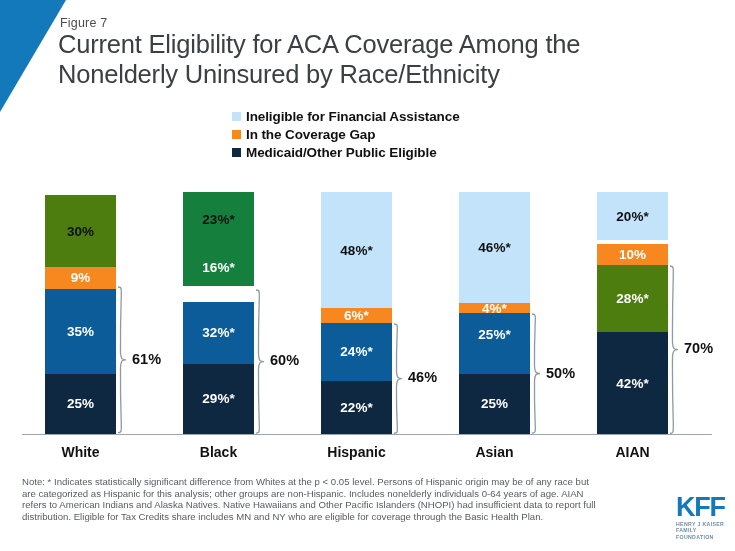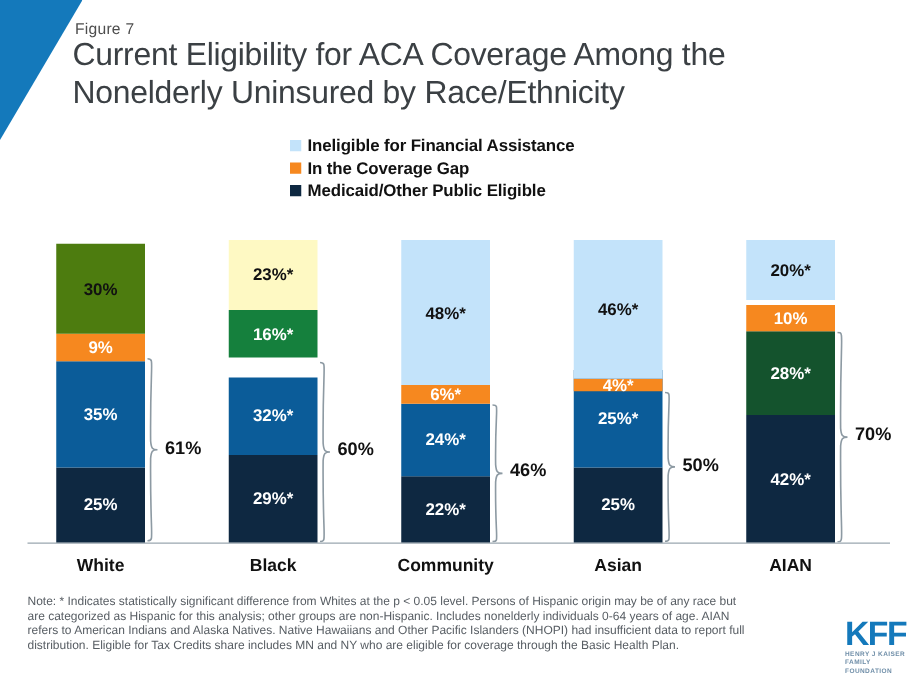--- a/index.html
+++ b/index.html
@@ -134,21 +134,21 @@
     <div class="bar-group" style="left: 183px; width: 71px; bottom: 6px; height: 242px;">
       <div class="seg" style="background: rgb(14, 40, 65); height: 70.18px; bottom: 0px; top: auto; position: absolute; color: rgb(255, 255, 255);">
         <span>29%*</span>
       </div>
       <div class="seg" style="background: rgb(11, 92, 153); height: 62px; bottom: 70.18px; top: auto; position: absolute; color: rgb(255, 255, 255);">
         <span>32%*</span>
       </div>
       <div class="seg" style="background: #15803d; height: 38.72px; bottom: 147.62px; top: auto; position: absolute; color: rgb(255, 255, 255); margin-top: 44px;">
         <span>16%*</span>
       </div>
-      <div class="seg" style="background: #fef9c3; height: 55.66px; bottom: 186.34px; top: auto; position: absolute; color: rgb(17, 17, 17);">
+      <div class="seg" style="background: #15803d; height: 55.66px; bottom: 186.34px; top: auto; position: absolute; color: rgb(17, 17, 17);">
         <span>23%*</span>
       </div>
     </div>
     <div class="cat-label" style="left: 163px; width: 111px;">Black</div>
     <div class="bracket" style="left: 255px; top: 288.8px; width: 14px; height: 145.2px;">
       <svg width="14" height="145.2" viewBox="0 0 14 145.2">
         <path d="M1,1 C7,1 3,1 3.5,65.6 C4,71.6 5,72.6 9,72.6 C5,72.6 4,73.6 3.5,79.6 C3,144.2 7,144.2 1,144.2" fill="none" stroke="#8d9aa3" stroke-width="1.3"></path>
       </svg>
     </div>
     <div class="bracket-label" style="left: 270px; top: 352.4px;">60%</div>
@@ -159,21 +159,21 @@
       <div class="seg" style="background: rgb(11, 92, 153); height: 58.08px; bottom: 53.24px; top: auto; position: absolute; color: rgb(255, 255, 255);">
         <span>24%*</span>
       </div>
       <div class="seg" style="background: rgb(246, 136, 31); height: 14.52px; bottom: 111.32px; top: auto; position: absolute; color: rgb(255, 255, 255);">
         <span>6%*</span>
       </div>
       <div class="seg" style="background: rgb(195, 227, 250); height: 116.16px; bottom: 125.84px; top: auto; position: absolute; color: rgb(17, 17, 17);">
         <span>48%*</span>
       </div>
     </div>
-    <div class="cat-label" style="left: 301px; width: 111px;">Community</div>
+    <div class="cat-label" style="left: 301px; width: 111px;">Hispanic</div>
     <div class="bracket" style="left: 393px; top: 322.68px; width: 14px; height: 111.32px;">
       <svg width="14" height="111.32" viewBox="0 0 14 111.32">
         <path d="M1,1 C7,1 3,1 3.5,48.66 C4,54.66 5,55.66 9,55.66 C5,55.66 4,56.66 3.5,62.66 C3,110.32 7,110.32 1,110.32" fill="none" stroke="#8d9aa3" stroke-width="1.3"></path>
       </svg>
     </div>
     <div class="bracket-label" style="left: 408px; top: 369.34px;">46%</div>
     <div class="bar-group" style="left: 459px; width: 71px; bottom: 6px; height: 242px;">
       <div class="seg" style="background: rgb(14, 40, 65); height: 60.5px; bottom: 0px; top: auto; position: absolute; color: rgb(255, 255, 255);">
         <span>25%</span>
       </div>
@@ -191,21 +191,21 @@
     <div class="bracket" style="left: 531px; top: 313px; width: 14px; height: 121px;">
       <svg width="14" height="121" viewBox="0 0 14 121">
         <path d="M1,1 C7,1 3,1 3.5,53.5 C4,59.5 5,60.5 9,60.5 C5,60.5 4,61.5 3.5,67.5 C3,120 7,120 1,120" fill="none" stroke="#8d9aa3" stroke-width="1.3"></path>
       </svg>
     </div>
     <div class="bracket-label" style="left: 546px; top: 364.5px;">50%</div>
     <div class="bar-group" style="left: 597px; width: 71px; bottom: 6px; height: 242px;">
       <div class="seg" style="background: rgb(14, 40, 65); height: 101.64px; bottom: 0px; top: auto; position: absolute; color: rgb(255, 255, 255);">
         <span>42%*</span>
       </div>
-      <div class="seg" style="background: #14532d; height: 67.76px; bottom: 101.64px; top: auto; position: absolute; color: rgb(255, 255, 255);">
+      <div class="seg" style="background: #4d7c0f; height: 67.76px; bottom: 101.64px; top: auto; position: absolute; color: rgb(255, 255, 255);">
         <span>28%*</span>
       </div>
       <div class="seg" style="background: rgb(246, 136, 31); height: 21px; bottom: 169.4px; top: auto; position: absolute; color: rgb(255, 255, 255);">
         <span>10%</span>
       </div>
       <div class="seg" style="background: rgb(195, 227, 250); height: 48.4px; bottom: 193.6px; top: auto; position: absolute; color: rgb(17, 17, 17);">
         <span>20%*</span>
       </div>
     </div>
     <div class="cat-label" style="left: 577px; width: 111px;">AIAN</div>

